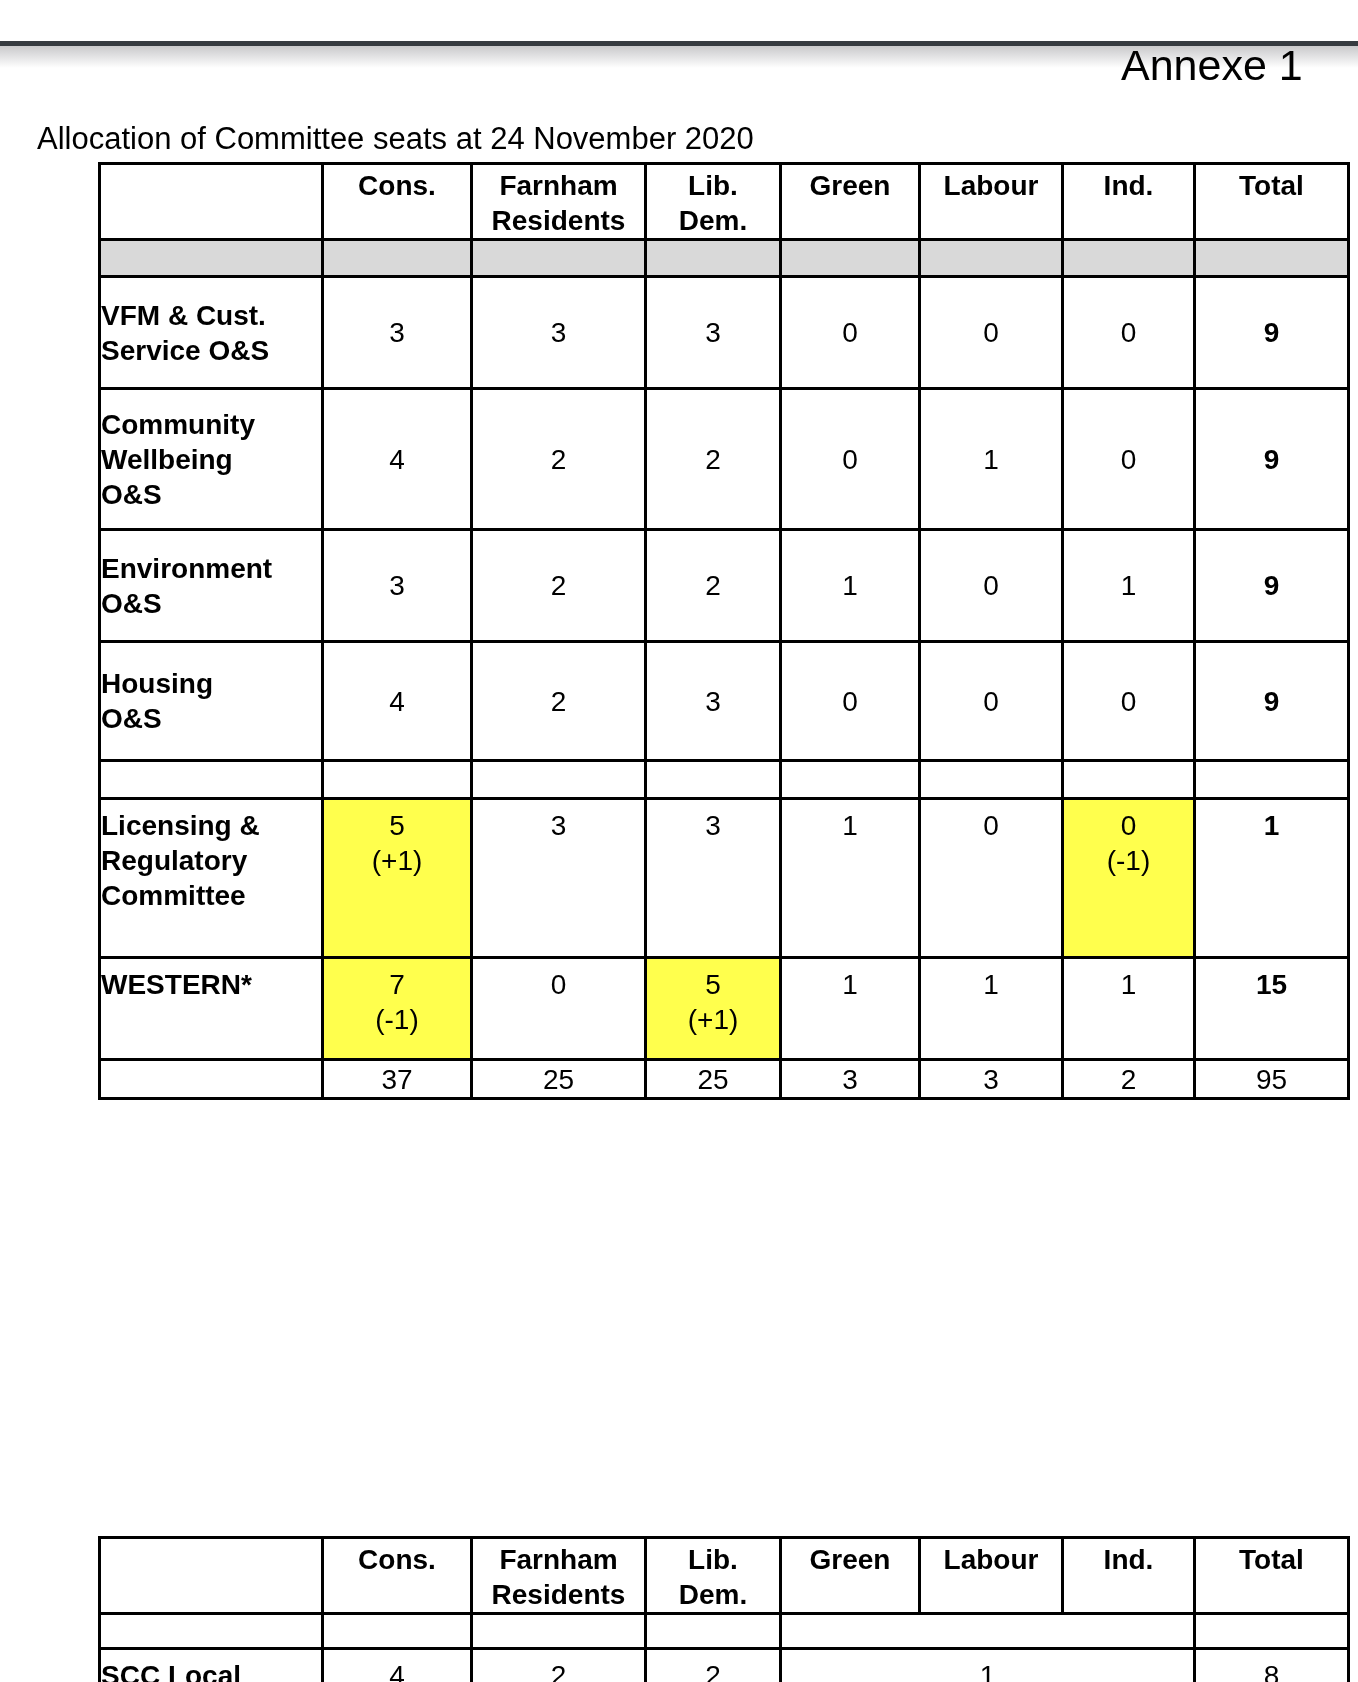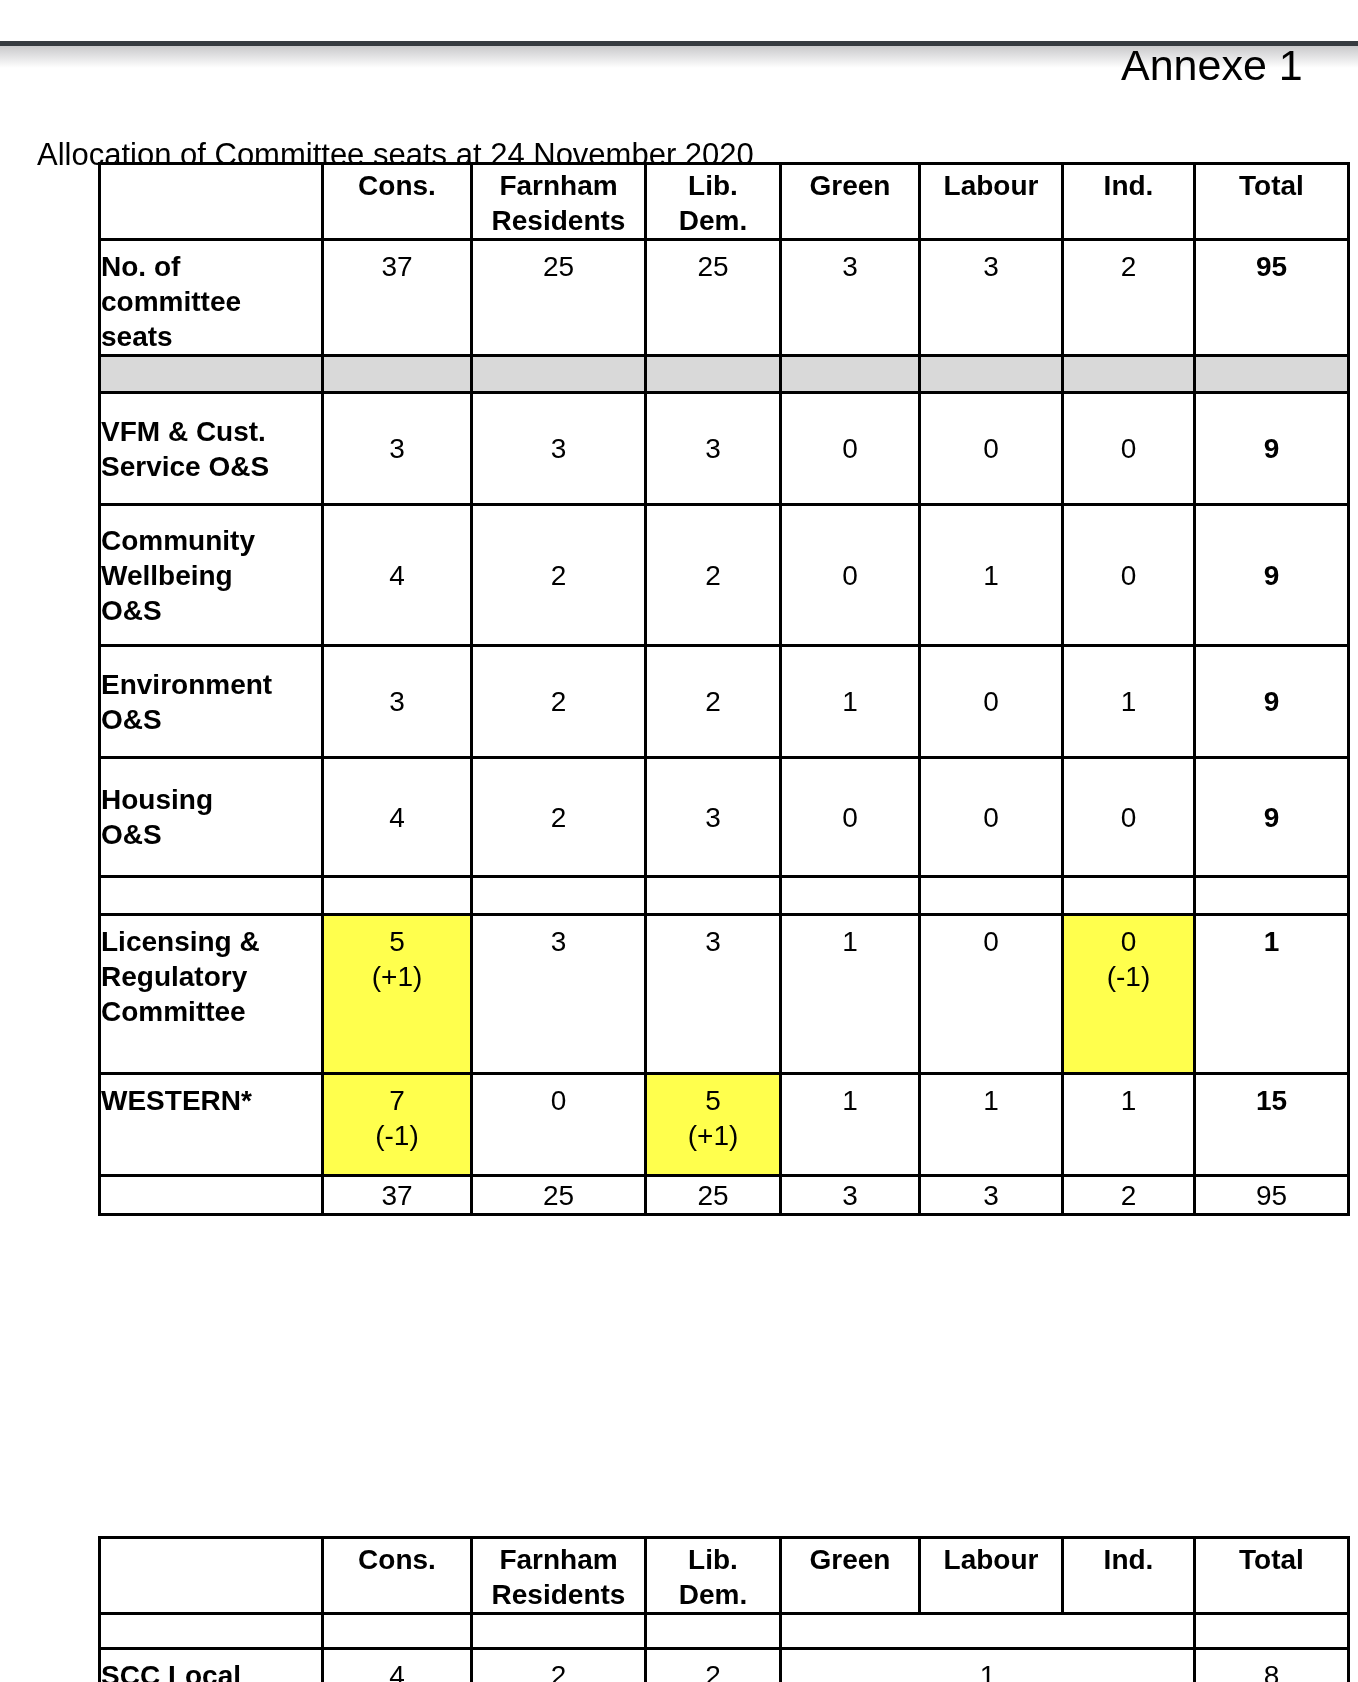--- a/index.html
+++ b/index.html
@@ -32,21 +32,21 @@
   .annexe {
     position: absolute;
     top: 0px;
     left: 1121px;
     font-size: 43px;
     line-height: 48px;
     white-space: nowrap;
   }
   .doc-title {
     position: absolute;
-    top: 96px;
+    top: 80px;
     left: 37px;
     font-size: 31px;
     line-height: 36px;
     white-space: nowrap;
   }
   table.alloc {
     position: absolute;
     left: 98px;
     border-collapse: collapse;
     table-layout: fixed;
@@ -124,32 +124,20 @@
 Residents</th>
           <th>Lib.
 Dem.</th>
           <th>Green</th>
           <th>Labour</th>
           <th>Ind.</th>
           <th>Total</th>
         </tr>
     </thead>
     <tbody>
-        <tr class="v-top" style="height: 107px;">
-          <td class="lbl">No. of
-committee
-seats</td>
-          <td class="num">37</td>
-          <td class="num">25</td>
-          <td class="num">25</td>
-          <td class="num">3</td>
-          <td class="num">3</td>
-          <td class="num">2</td>
-          <td class="tot">95</td>
-        </tr>
         <tr class="v-mid" style="height: 37px;">
           <td class="num shaded"></td>
           <td class="num shaded"></td>
           <td class="num shaded"></td>
           <td class="num shaded"></td>
           <td class="num shaded"></td>
           <td class="num shaded"></td>
           <td class="num shaded"></td>
           <td class="num shaded"></td>
         </tr>

